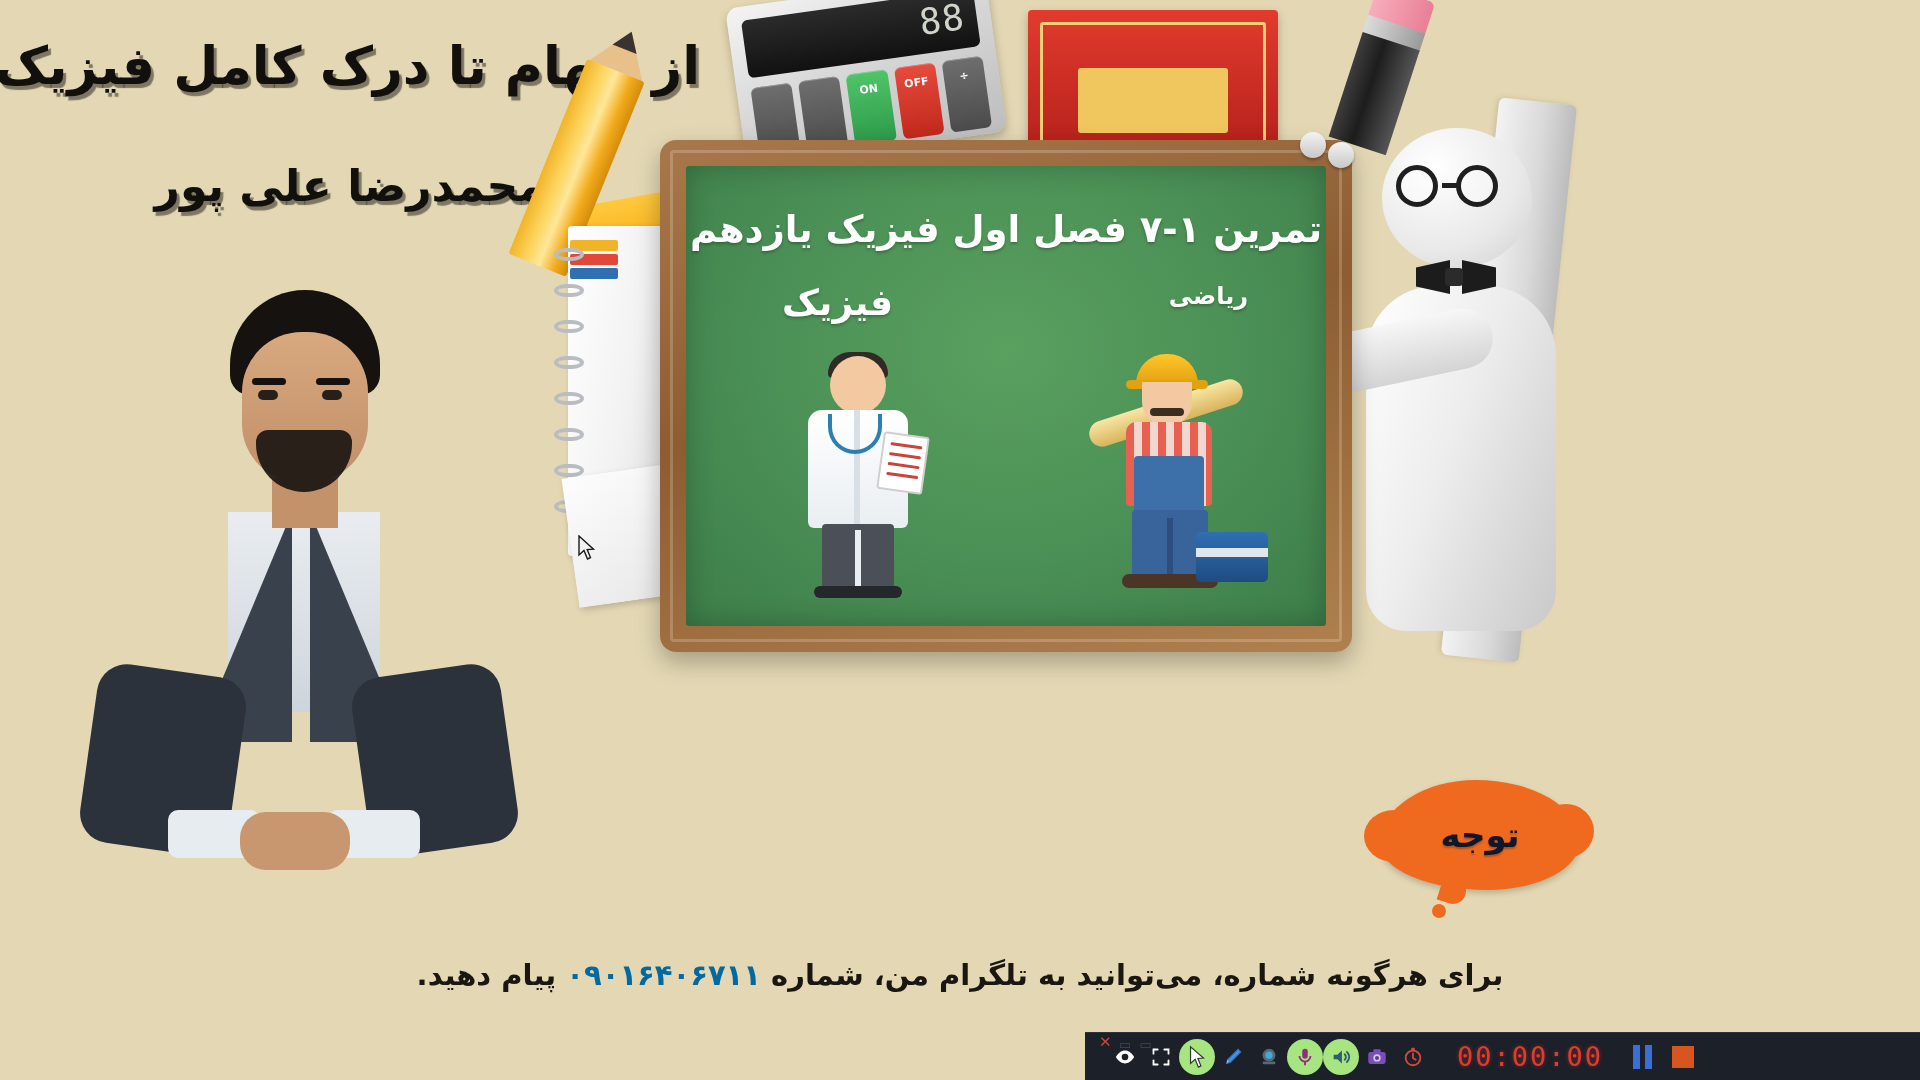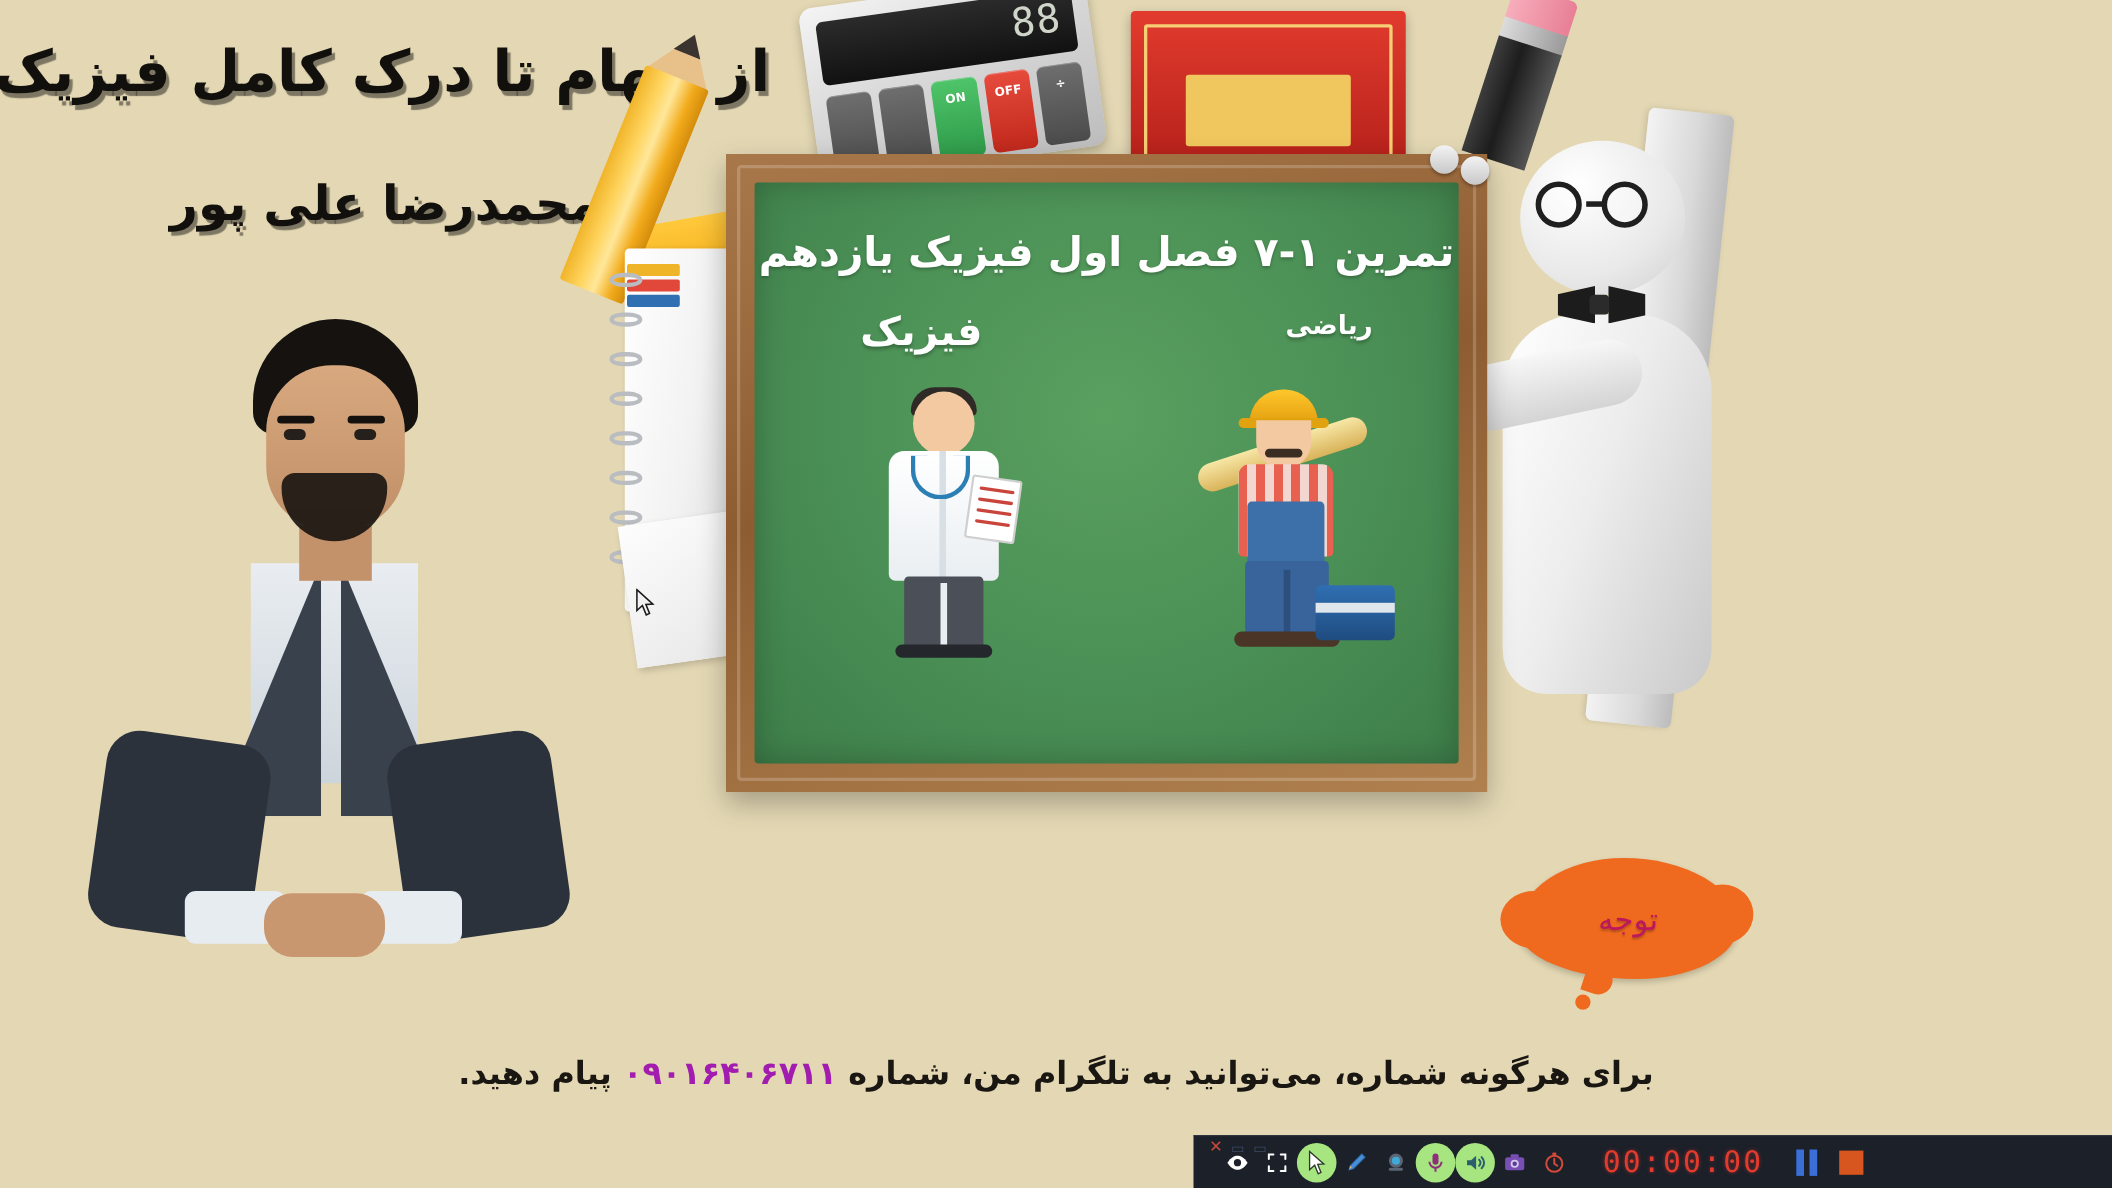--- a/index.html
+++ b/index.html
@@ -153,23 +153,23 @@
     transform:rotate(-12deg);
   }
   #mascot .ruler {
     position:absolute; left:140px; top:-10px; width:78px; height:560px;
     background:linear-gradient(90deg,#f3f3f3,#d9d9d9 60%,#bcbcbc);
     border-radius:6px; transform:rotate(6deg); box-shadow:-2px 0 6px rgba(0,0,0,.12);
   }
 
   
   #board {
-    position:absolute; left:660px; top:140px; width:692px; height:580px;
+    position:absolute; left:660px; top:140px; width:692px; height:512px;
     background:linear-gradient(165deg,#a9784a 0%,#8d5c31 45%,#b0814f 100%);
-    border-radius:0;
+    border-radius:16px;
     box-shadow:0 10px 24px rgba(0,0,0,.28);
     padding:12px;
   }
   #board .inner-frame {
     position:absolute; inset:10px; border:3px solid rgba(255,255,255,.20); border-radius:4px;
   }
   #board .surface {
     position:absolute; left:26px; top:26px; right:26px; bottom:26px;
     background:radial-gradient(ellipse at 50% 40%, #5aa05f 0%, #4a8f55 55%, #3d7d49 100%);
     border-radius:3px;
@@ -235,21 +235,21 @@
     position:absolute; left:60px; top:98px; width:26px; height:26px;
     background:#ef6a1f; border-radius:50% 50% 50% 0;
     transform:rotate(18deg);
   }
   #attention .tail2 {
     position:absolute; left:52px; top:124px; width:14px; height:14px;
     background:#ef6a1f; border-radius:50%;
   }
   #attention .label {
     position:absolute; inset:0; display:flex; align-items:center; justify-content:center;
-    color:#be185d; font-size:28px; font-weight:400; direction:rtl;
+    color:#0f172a; font-size:34px; font-weight:700; direction:rtl;
     text-shadow:0 2px 2px rgba(0,0,0,.25); z-index:2;
   }
 
   
   #presenter { position:absolute; left:60px; top:290px; width:480px; height:790px; }
   #presenter .hair { position:absolute; left:170px; top:0; width:150px; height:105px; background:#16120f; border-radius:75px 75px 20px 20px;}
   #presenter .face { position:absolute; left:182px; top:42px; width:126px; height:150px; background:linear-gradient(180deg,#d8a87f,#c08f67); border-radius:60px 60px 58px 58px;}
   #presenter .brow { position:absolute; top:88px; width:34px; height:7px; background:#15110e; border-radius:4px;}
   #presenter .brow.l{left:192px;} #presenter .brow.r{left:256px;}
   #presenter .eye { position:absolute; top:100px; width:20px; height:10px; background:#26201c; border-radius:10px;}
@@ -450,21 +450,21 @@
     <div class="arm-l"></div>
       <div class="arm-r"></div>
     <div class="cuff l"></div>
       <div class="cuff r"></div>
     <div class="hand l"></div>
   </div>
 
   <div id="footer-line" style="position:absolute; left:0; right:0; top:958px; text-align:center;
         direction:rtl; font-family:'DejaVu Sans',sans-serif; font-weight:700; font-size:29px; color:#1a1713;">
     <span>برای هرگونه شماره، می‌توانید به تلگرام من،  شماره</span>
-    <span style="color:#a21caf;">۰۹۰۱۶۴۰۶۷۱۱</span>
+    <span style="color:#0369a1;">۰۹۰۱۶۴۰۶۷۱۱</span>
     <span>پیام دهید.</span>
   </div>
 
   <div id="cursor">
     <svg width="18" height="26" viewBox="0 0 18 26">
       <path d="M1 1 L1 20 L6 15.5 L9.5 24 L12.5 22.6 L9.2 14.6 L15.5 14.2 Z" fill="#f2f2f2" stroke="#1a1a1a" stroke-width="1.4"></path>
     </svg>
   </div>
 
   <div id="toolbar">

